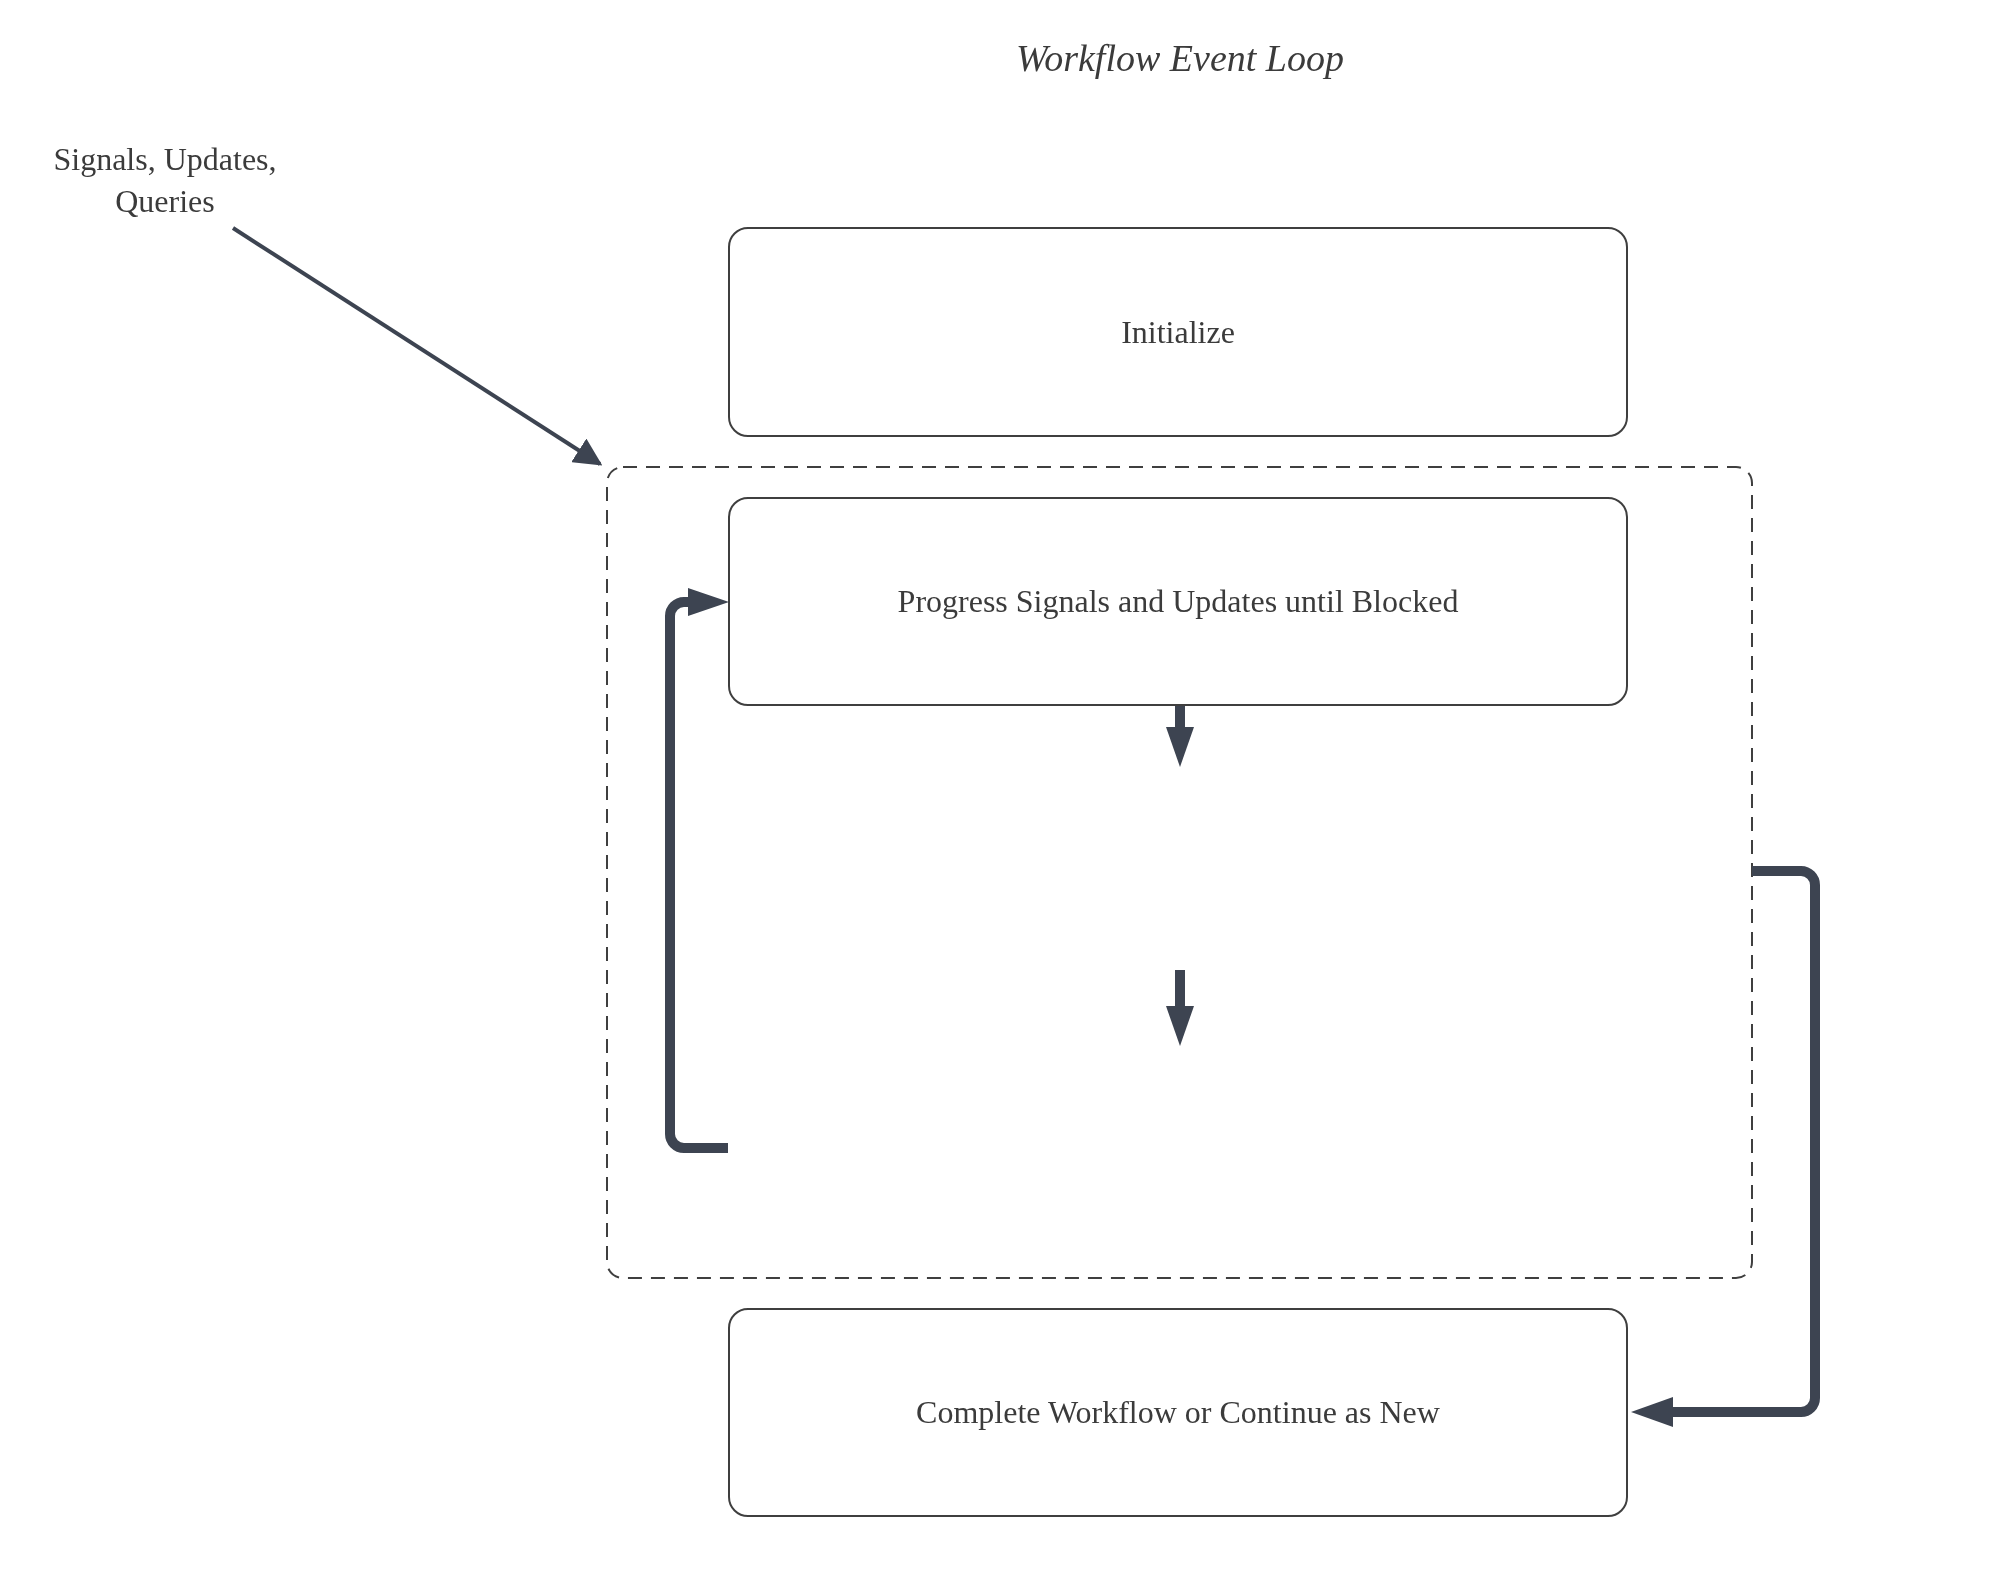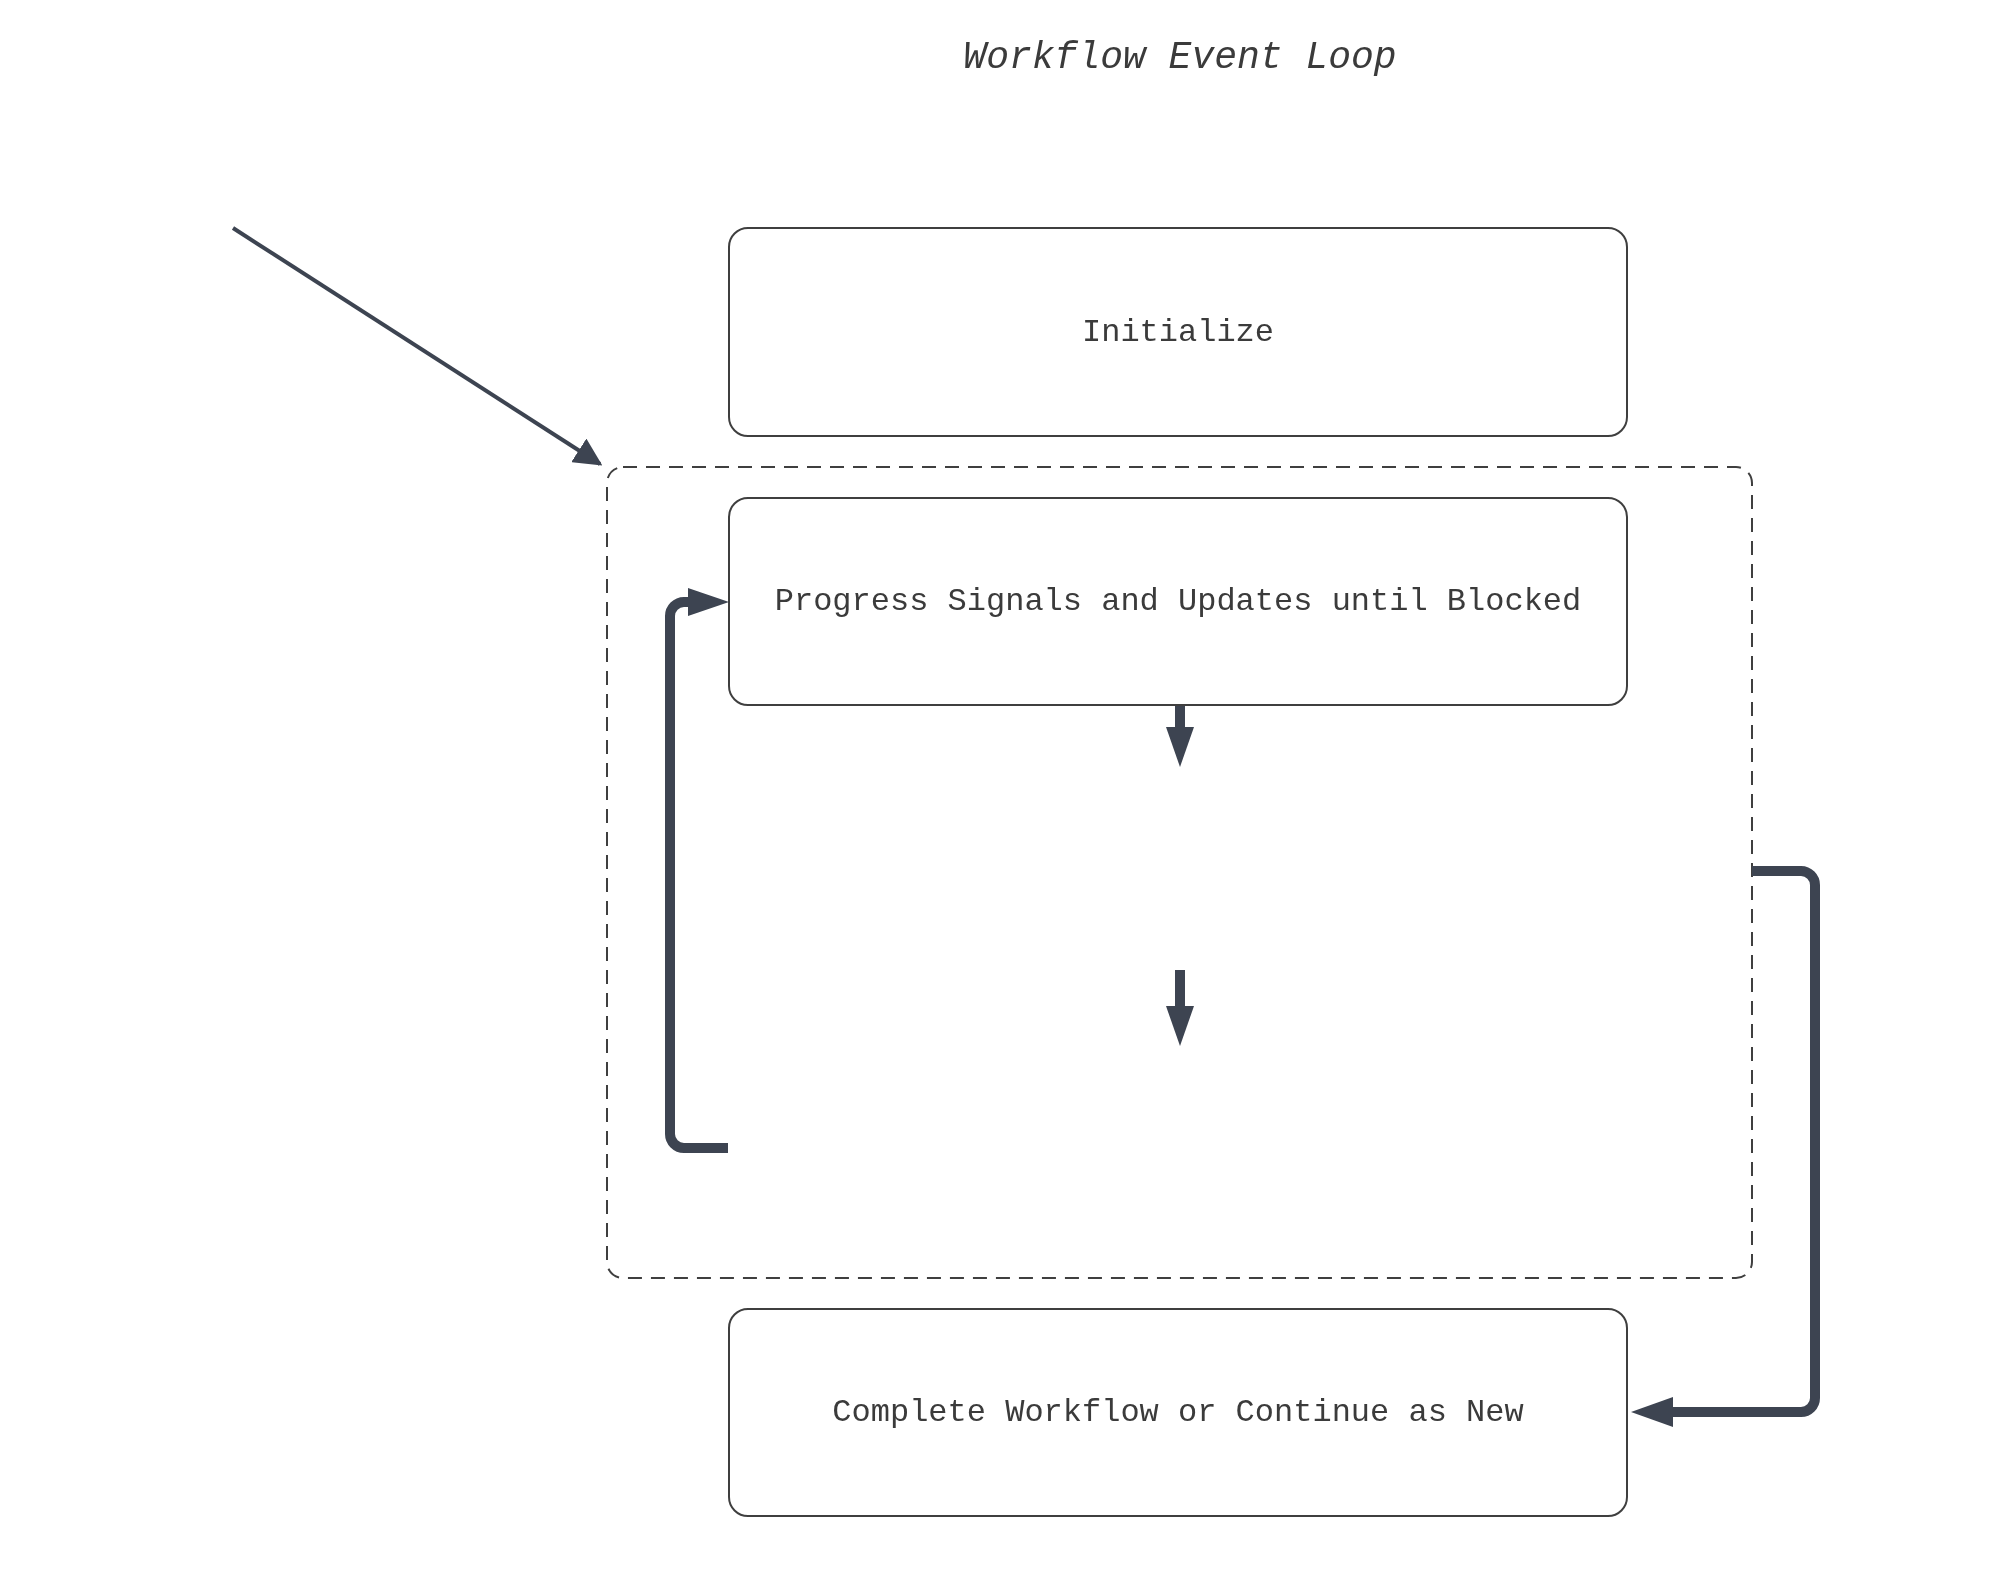--- a/index.html
+++ b/index.html
@@ -8,21 +8,21 @@
     --text: #3b3b3b;
     --bg: #ffffff;
   }
   * { margin: 0; padding: 0; box-sizing: border-box; }
   html, body { background: #fff; }
   #canvas {
     position: relative;
     width: 2006px;
     height: 1576px;
     background: var(--bg);
-    font-family: Liberation Mono, monospace;
+    font-family: Liberation Serif, serif;
     color: var(--text);
     overflow: hidden;
   }
   .diagram-title {
     position: absolute;
     left: 880px; top: 36px; width: 600px;
     text-align: center;
     font-size: 38px;
     font-style: italic;
     color: var(--text);
@@ -70,20 +70,22 @@
     stroke-dasharray: 14 9;
   }
 </style>
 </head>
 <body>
 
 <div id="canvas">
 
   <div class="diagram-title">Workflow Event Loop</div>
 
+  <div class="annotation">Signals, Updates,
+Queries</div>
 
   <div class="node node-initialize">
     <span>Initialize</span>
   </div>
 
   <div class="node node-progress-signals">
     <span>Progress Signals and Updates until Blocked</span>
   </div>
 
 

